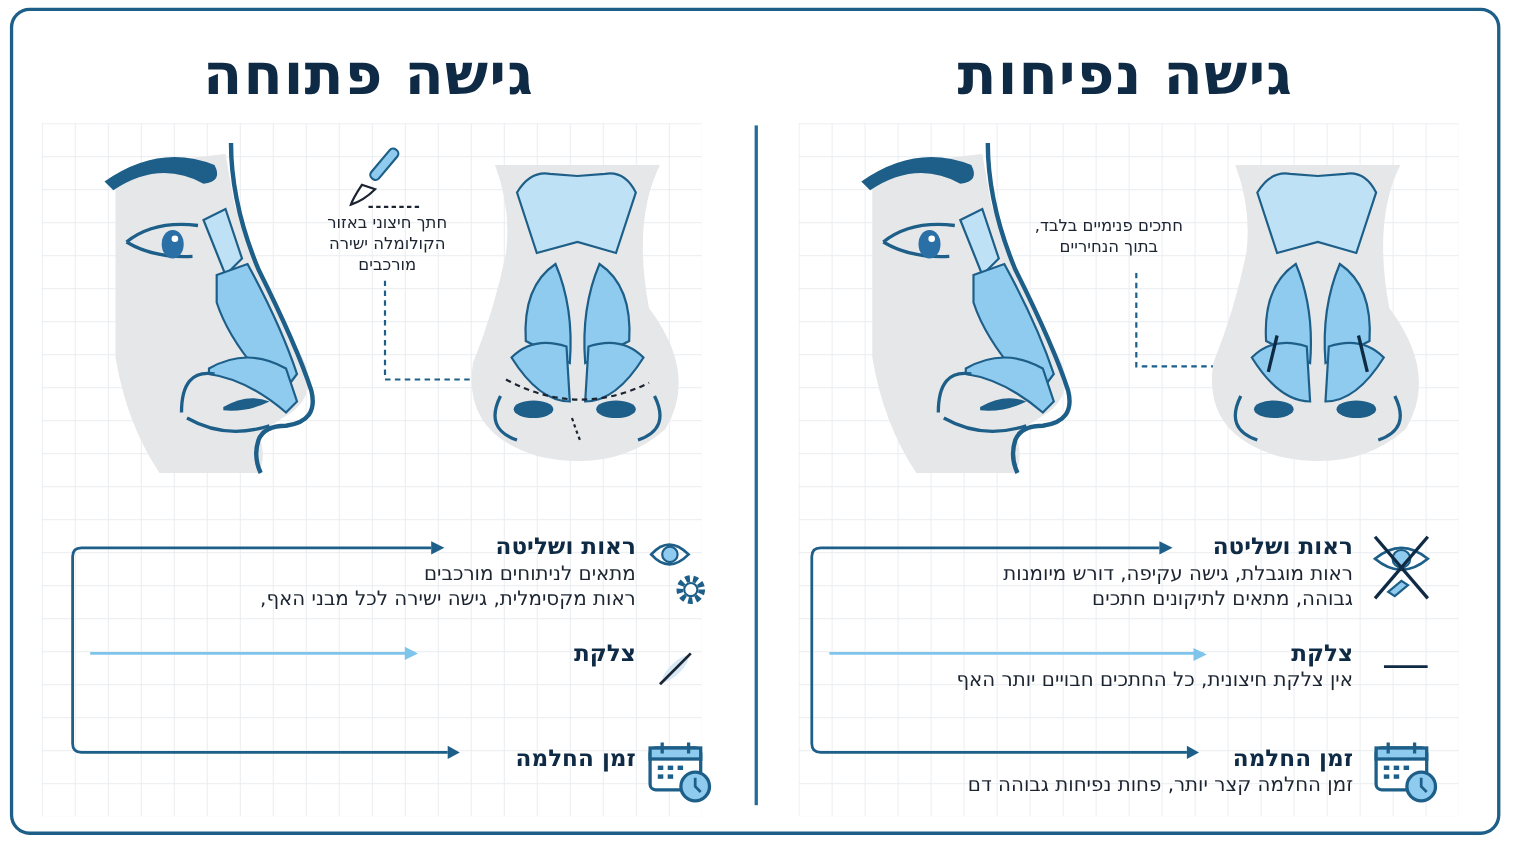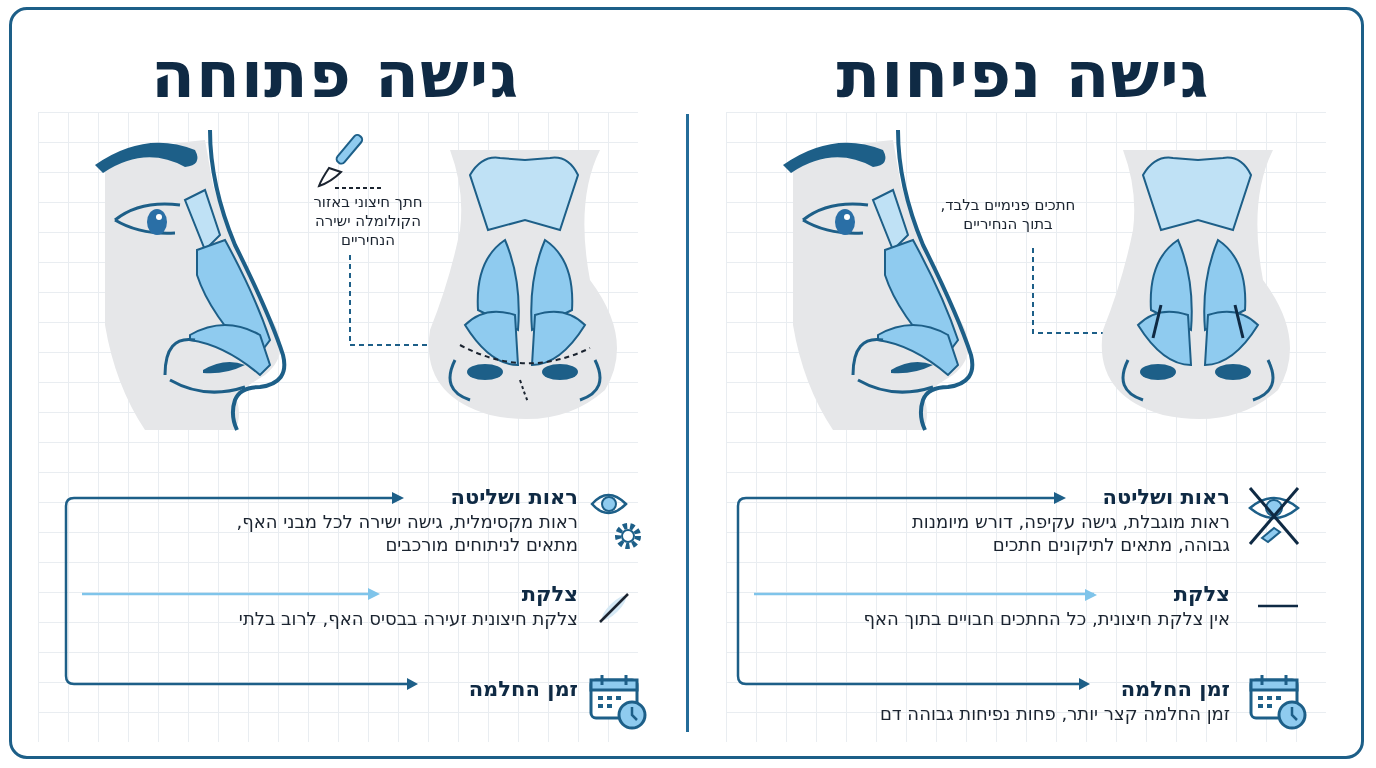--- a/index.html
+++ b/index.html
@@ -1,21 +1,21 @@
 <!DOCTYPE html>
 <html><head>
 <meta charset="utf-8">
 <style>
   html,body{margin:0;padding:0;background:#ffffff;}
   body{width:1376px;height:768px;position:relative;overflow:hidden;font-family:"DejaVu Sans","Liberation Sans",sans-serif;color:#1b2430;}
   .frame{position:absolute;left:9px;top:7px;width:1355px;height:752px;border:3px solid #1d5f88;border-radius:18px;box-sizing:border-box;background:#fff;}
   .panel{position:absolute;top:0;width:670px;height:768px;}
   .panel.open{left:0;}
   .panel.closed{left:688px;}
-  .title{position:absolute;top:38px;left:0;width:670px;text-align:center;font-size:64px;font-weight:bold;color:#0f2a44;direction:rtl;letter-spacing:1px;}
+  .title{position:absolute;top:38px;left:0;width:670px;text-align:center;font-size:52px;font-weight:bold;color:#0f2a44;direction:rtl;letter-spacing:1px;}
   .grid{position:absolute;top:112px;left:38px;width:600px;height:630px;
     background-image:linear-gradient(#e9edf1 1px,transparent 1px),linear-gradient(90deg,#e9edf1 1px,transparent 1px);
     background-size:30px 30px;background-color:#fff;}
   .divider{position:absolute;left:686px;top:114px;width:3px;height:618px;background:#246c99;}
   .illus{position:absolute;}
   .callout{position:absolute;direction:rtl;text-align:center;font-size:15px;line-height:19px;color:#1b2430;}
   .feature{position:absolute;direction:rtl;text-align:right;}
   .feature .ftitle{font-size:21px;font-weight:bold;color:#0f2a44;line-height:26px;}
   .feature .fdesc{font-size:18px;line-height:23px;color:#1b2430;}
   .ficon{position:absolute;}
@@ -46,24 +46,24 @@
     </svg>
   </div>
 
   <div class="illus" style="left:315px;top:128px;">
     <svg width="70" height="62" viewBox="0 0 70 62">
       <rect x="30" y="4" width="9" height="34" rx="4" transform="rotate(40 34 21)" fill="#8fcbef" stroke="#1d5f88" stroke-width="2"></rect>
       <path d="M14 40 Q6 52 4 58 Q16 54 26 44 Z" fill="#fff" stroke="#1b2430" stroke-width="2"></path>
       <line x1="20" y1="60" x2="68" y2="60" stroke="#1b2430" stroke-width="2" stroke-dasharray="4 3"></line>
     </svg>
   </div>
-  <div class="callout" style="left:288px;top:193px;width:160px;">
+  <div class="callout" style="left:272px;top:193px;width:160px;">
     <div>חתך חיצוני באזור</div>
     <div>הקולומלה ישירה</div>
-    <div>הנחיריים</div>
+    <div>מורכבים</div>
   </div>
 
   <div class="illus" style="left:345px;top:255px;">
     <svg width="110" height="100" viewBox="0 0 110 100">
       <path d="M5 0 L5 90 L95 90" stroke="#1d5f88" stroke-width="2" stroke-dasharray="5 4" fill="none"></path>
       <path d="M92 84 L102 90 L92 96 Z" fill="#1d5f88"></path>
     </svg>
   </div>
 
   <div class="illus" style="left:410px;top:140px;">
@@ -87,35 +87,34 @@
       <path d="M330 10 L12 10 Q4 10 4 18 L4 188 Q4 196 12 196 L345 196" stroke="#1d5f88" stroke-width="2.5" fill="none"></path>
       <path d="M330 4 L342 10 L330 16 Z" fill="#1d5f88"></path>
       <path d="M345 190 L356 196 L345 202 Z" fill="#1d5f88"></path>
       <line x1="20" y1="106" x2="308" y2="106" stroke="#7fc4ea" stroke-width="2.5"></line>
       <path d="M306 100 L318 106 L306 112 Z" fill="#7fc4ea"></path>
     </svg>
   </div>
 
   <div class="feature" style="left:100px;top:484px;width:478px;">
     <div class="ftitle">ראות ושליטה</div>
+    <div class="fdesc">מתאים לניתוחים מורכבים</div>
     <div class="fdesc">ראות מקסימלית, גישה ישירה לכל מבני האף,</div>
-    <div class="fdesc">מתאים לניתוחים מורכבים</div>
   </div>
   <div class="ficon" style="left:588px;top:486px;">
     <svg width="56" height="68" viewBox="0 0 56 68">
       <path d="M4 18 Q20 0 38 18 Q20 36 4 18 Z" fill="none" stroke="#1d5f88" stroke-width="2.5"></path>
       <circle cx="21" cy="18" r="7" fill="#8fcbef" stroke="#1d5f88" stroke-width="2"></circle>
       <circle cx="40" cy="50" r="10" fill="none" stroke="#1d5f88" stroke-width="6" stroke-dasharray="4 3"></circle>
       <circle cx="40" cy="50" r="6" fill="#fff" stroke="#1d5f88" stroke-width="2"></circle>
     </svg>
   </div>
 
   <div class="feature" style="left:100px;top:581px;width:478px;">
     <div class="ftitle">צלקת</div>
-    <div class="fdesc">צלקת חיצונית זעירה בבסיס האף, לרוב בלתי</div>
   </div>
   <div class="ficon" style="left:594px;top:588px;">
     <svg width="40" height="40" viewBox="0 0 40 40">
       <ellipse cx="20" cy="20" rx="16" ry="5" transform="rotate(-45 20 20)" fill="#d6e9f5"></ellipse>
       <line x1="6" y1="34" x2="34" y2="6" stroke="#1b2430" stroke-width="2.5"></line>
     </svg>
   </div>
 
   <div class="feature" style="left:100px;top:676px;width:478px;">
     <div class="ftitle">זמן החלמה</div>
@@ -211,21 +210,21 @@
       <path d="M6 24 Q30 4 54 24 Q30 44 6 24 Z" fill="none" stroke="#1d5f88" stroke-width="2.5"></path>
       <circle cx="30" cy="24" r="8" fill="#8fcbef" stroke="#1d5f88" stroke-width="2"></circle>
       <path d="M18 54 L30 44 L36 48 L24 58 Z" fill="#8fcbef" stroke="#1d5f88" stroke-width="2"></path>
       <line x1="6" y1="4" x2="54" y2="60" stroke="#0f2a44" stroke-width="3"></line>
       <line x1="54" y1="4" x2="6" y2="60" stroke="#0f2a44" stroke-width="3"></line>
     </svg>
   </div>
 
   <div class="feature" style="left:100px;top:581px;width:442px;">
     <div class="ftitle">צלקת</div>
-    <div class="fdesc">אין צלקת חיצונית, כל החתכים חבויים בתוך האף</div>
+    <div class="fdesc">אין צלקת חיצונית, כל החתכים חבויים יותר האף</div>
   </div>
   <div class="ficon" style="left:570px;top:603px;">
     <svg width="40" height="6" viewBox="0 0 40 6">
         <line x1="0" y1="3" x2="40" y2="3" stroke="#0f2a44" stroke-width="2.5"></line>
       </svg>
   </div>
 
   <div class="feature" style="left:100px;top:676px;width:442px;">
     <div class="ftitle">זמן החלמה</div>
     <div class="fdesc">זמן החלמה קצר יותר, פחות נפיחות גבוהה דם</div>

